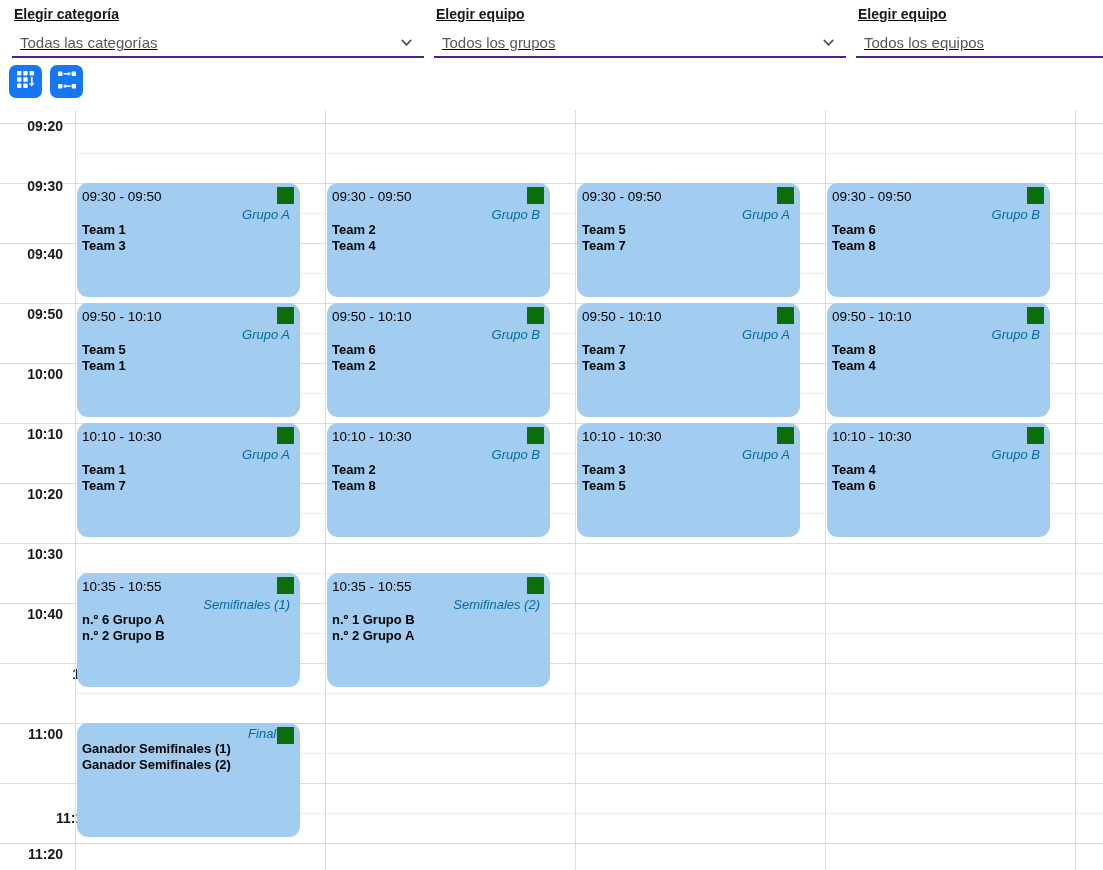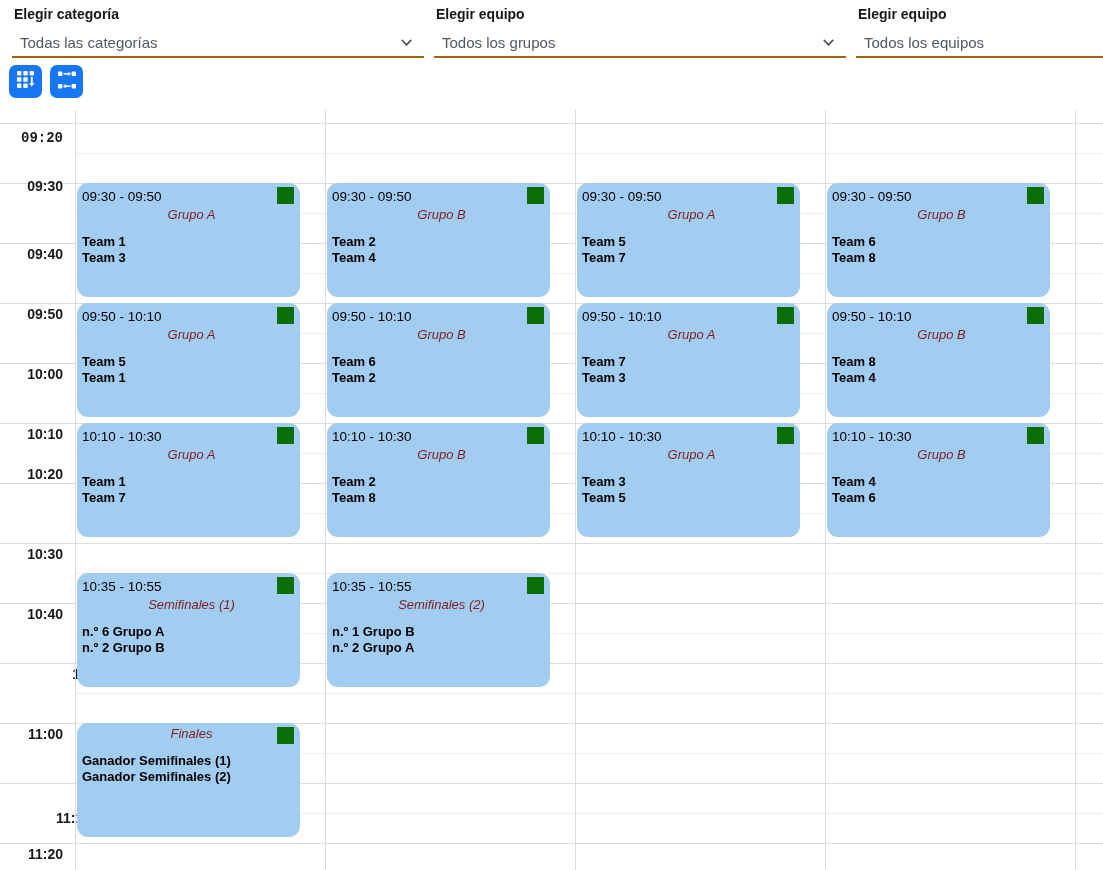--- a/index.html
+++ b/index.html
@@ -9,29 +9,29 @@
     font-family:"Liberation Sans", sans-serif;
     -webkit-font-smoothing:antialiased;
   }
 
   
   .filters{
     display:flex;gap:10px;
     padding:5px 0 0 12px;
     width:1290px;
   }
-  .filter{width:412px;flex:0 0 412px;}
+  .filter{width:412px;flex:0 0 412px;text-decoration:underline;}
   .filter-label{
     font-size:14px;font-weight:700;color:#14171a;
     padding:1px 0 7px 2px;
   }
   .filter-select{
     display:flex;align-items:center;justify-content:space-between;
     height:27px;padding:0 10px 0 8px;
-    border-bottom:2px solid #a16207;
+    border-bottom:2px solid #4c1d95;
     cursor:pointer;background:#fff;
   }
   .filter-value{font-size:15px;color:#52585e;}
   .chevron{display:flex;align-items:center;}
 
   
   .toolbar{position:absolute;left:9px;top:65px;display:flex;gap:8px;}
   .tool-btn{
     width:33px;height:33px;border:none;border-radius:7px;
     background:var(--accent-blue,#1676f3);
@@ -62,24 +62,24 @@
   .ev-time{
     font-size:13.5px;color:#000;
     padding:6px 0 0 5px;line-height:15px;
   }
   .ev-dot{
     position:absolute;top:4px;right:6px;
     width:17px;height:17px;
     background:var(--category-green,#0b6e0b);
   }
   .ev-tag{
-    font-size:13px;font-style:italic;color:#7f1d1d;
-    text-align:center;padding:3px 10px 0 16px;line-height:15px;
-  }
-  .ev-lines{margin-top:12px;padding-left:5px;}
+    font-size:13px;font-style:italic;color:#0369a1;
+    text-align:right;padding:3px 10px 0 16px;line-height:15px;
+  }
+  .ev-lines{margin-top:0;padding-left:5px;}
   .ev-line{font-size:13px;font-weight:700;color:#000;line-height:15.5px;}
 </style>
 </head>
 <body>
 
 <div class="filters">
   <div class="filter">
     <div class="filter-label">Elegir categoría</div>
     <div class="filter-select">
       <span class="filter-value">Todas las categorías</span>
@@ -144,39 +144,39 @@
         <path d="M13.4 16.2 H8.4" stroke="#ffffff" stroke-width="1.6" fill="none"></path>
         <path d="M8.8 13.9 L6 16.2 L8.8 18.5 Z" fill="#ffffff"></path>
       </svg>
     </span>
   </button>
 </div>
 
 <div class="calendar">
     <div class="gridline" style="top: 13px;"></div>
     <div class="gridline minor" style="top: 43px;"></div>
-    <div class="time-label" style="top: 20px; font-family: Liberation Mono, monospace;">09:20</div>
+    <div class="time-label" style="top: 8px;">09:20</div>
     <div class="gridline" style="top: 73px;"></div>
     <div class="gridline minor" style="top: 103px;"></div>
     <div class="time-label" style="top: 68px;">09:30</div>
     <div class="gridline" style="top: 133px;"></div>
     <div class="gridline minor" style="top: 163px;"></div>
     <div class="time-label" style="top: 136px;">09:40</div>
     <div class="gridline" style="top: 193px;"></div>
     <div class="gridline minor" style="top: 223px;"></div>
     <div class="time-label" style="top: 196px;">09:50</div>
     <div class="gridline" style="top: 253px;"></div>
     <div class="gridline minor" style="top: 283px;"></div>
     <div class="time-label" style="top: 256px;">10:00</div>
     <div class="gridline" style="top: 313px;"></div>
     <div class="gridline minor" style="top: 343px;"></div>
     <div class="time-label" style="top: 316px;">10:10</div>
     <div class="gridline" style="top: 373px;"></div>
     <div class="gridline minor" style="top: 403px;"></div>
-    <div class="time-label" style="top: 356px;">10:20</div>
+    <div class="time-label" style="top: 376px;">10:20</div>
     <div class="gridline" style="top: 433px;"></div>
     <div class="gridline minor" style="top: 463px;"></div>
     <div class="time-label" style="top: 436px;">10:30</div>
     <div class="gridline" style="top: 493px;"></div>
     <div class="gridline minor" style="top: 523px;"></div>
     <div class="time-label" style="top: 496px;">10:40</div>
     <div class="gridline" style="top: 553px;"></div>
     <div class="gridline minor" style="top: 583px;"></div>
     <div class="time-label" style="top: 556px; padding-left: 45px;">10:50</div>
     <div class="gridline" style="top: 613px;"></div>

